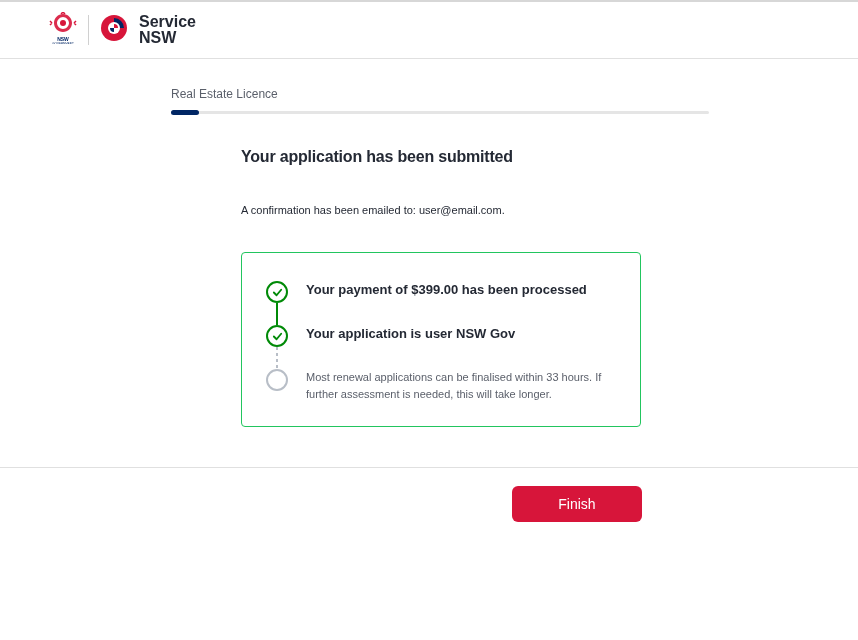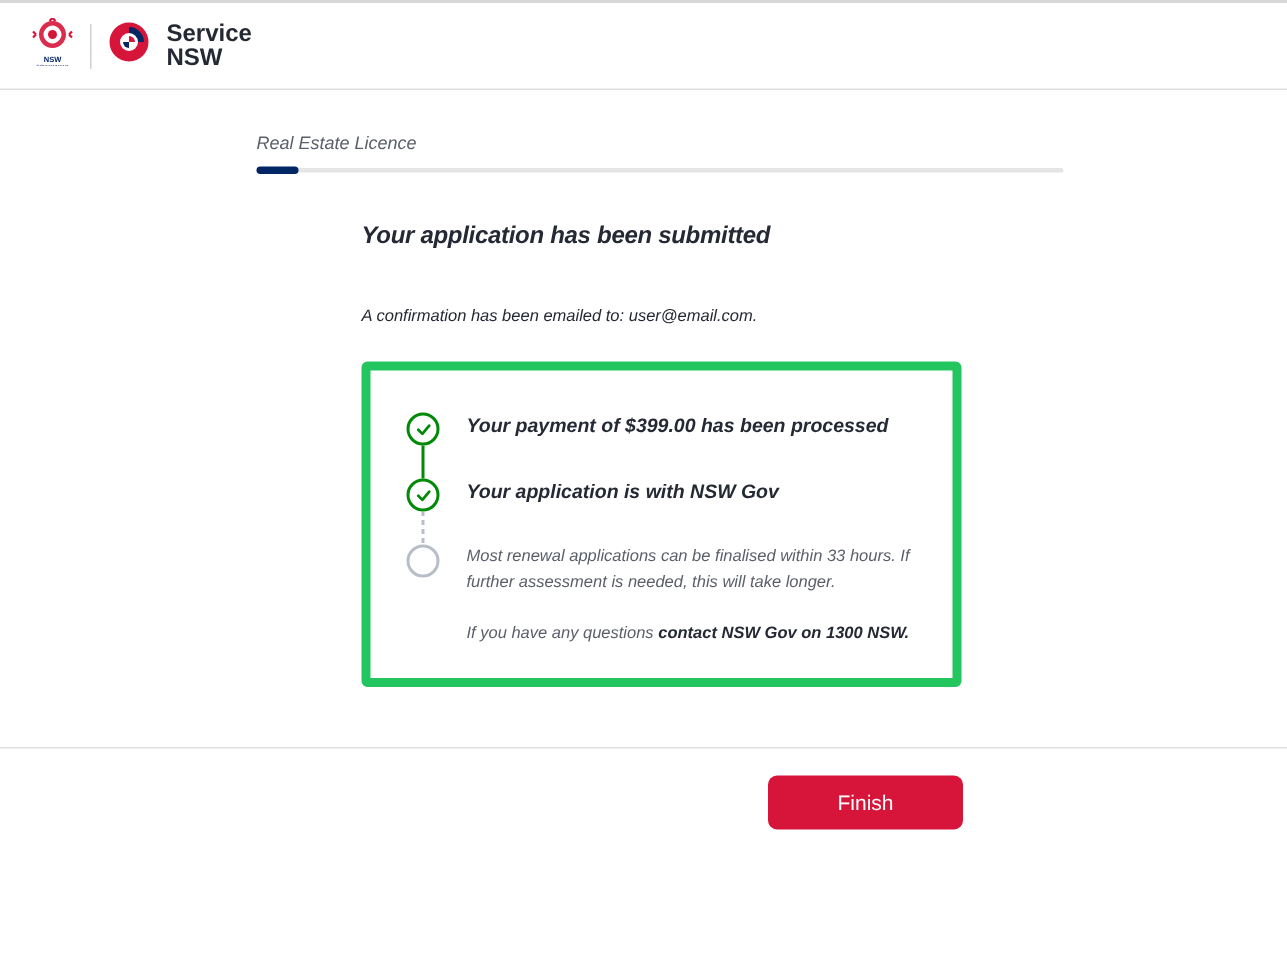--- a/index.html
+++ b/index.html
@@ -1,33 +1,33 @@
 <!DOCTYPE html>
 <html><head>
   <meta charset="utf-8">
   <style>
     * { margin: 0; padding: 0; box-sizing: border-box; }
     body { font-family: -apple-system, BlinkMacSystemFont, "Segoe UI", Helvetica, Arial, sans-serif; background: #fff; color: #242934; width: 858px; }
     .topbar { height: 2px; background: #d7d7d7; }
-    .header { display: flex; align-items: center; padding: 10px 20px; border-bottom: 1px solid #e0e0e0; background: #fff; }
+    .header { display: flex; align-items: center; padding: 10px 48px; border-bottom: 1px solid #e0e0e0; background: #fff; }
     .logo-wrap { display: flex; align-items: center; gap: 10px; }
     .logo-divider { width: 1px; height: 30px; background: #d0d0d0; }
     .service-text { display: flex; flex-direction: column; line-height: 1; }
     .service-text .line1 { font-size: 16px; font-weight: 700; color: #242934; }
     .service-text .line2 { font-size: 16px; font-weight: 700; color: #242934; }
-    .main { padding: 28px 0 40px 0; background: #fff; font-style: italic; }
+    .main { padding: 28px 0 40px 0; background: #fff; }
     .progress-wrap { width: 538px; margin-left: 171px; }
     .progress-label { font-size: 12px; color: #5a5f6a; margin-bottom: 10px; }
     .progress-track { width: 100%; height: 3px; background: #e5e5e5; border-radius: 2px; position: relative; }
     .progress-fill { position: absolute; left: 0; top: -1px; width: 28px; height: 5px; background: #002664; border-radius: 3px; }
     .content { width: 400px; margin-left: 241px; margin-top: 34px; }
     .page-title { font-size: 16px; font-weight: 700; color: #242934; letter-spacing: -0.2px; margin-bottom: 38px; }
     .conf-line { font-size: 11px; color: #242934; margin-bottom: 14px; }
     .conf-line .bold { font-weight: 700; }
-    .status-card { border: 6px solid #22c55e; border-radius: 4px; padding: 28px 24px 24px 24px; margin-top: 24px; }
+    .status-card { border: 1px solid #22c55e; border-radius: 4px; padding: 28px 24px 24px 24px; margin-top: 36px; }
     .step { display: flex; gap: 18px; position: relative; }
     .step-icon-col { display: flex; flex-direction: column; align-items: center; width: 22px; flex-shrink: 0; }
     .step-circle { width: 22px; height: 22px; border-radius: 50%; border: 2px solid #008a07; display: flex; align-items: center; justify-content: center; background: #fff; }
     .step-circle.pending { border-color: #b8bec7; }
     .step-circle svg { width: 11px; height: 11px; }
     .step-connector { width: 2px; flex: 1; min-height: 14px; }
     .step-connector.solid { background: #008a07; }
     .step-connector.dashed { background: repeating-linear-gradient(to bottom, #b8bec7 0 3px, transparent 3px 6px); }
     .step-body { padding-bottom: 20px; flex: 1; }
     .step-title { font-size: 13px; font-weight: 700; color: #242934; margin-bottom: 6px; line-height: 1.4; }
@@ -107,33 +107,30 @@
       <div class="step">
         <div class="step-icon-col">
           <div class="step-circle">
             <svg viewBox="0 0 12 12">
                 <path d="M2 6 L5 9 L10 3" stroke="#008a07" stroke-width="2" fill="none" stroke-linecap="round" stroke-linejoin="round"></path>
               </svg>
           </div>
           <div class="step-connector dashed"></div>
         </div>
         <div class="step-body">
-          <div class="step-title">Your application is with NSW Gov</div>
+          <div class="step-title">Your application is user NSW Gov</div>
         </div>
       </div>
 
       <div class="step">
         <div class="step-icon-col">
           <div class="step-circle pending"></div>
         </div>
         <div class="step-body">
           <div class="step-desc">Most renewal applications can be finalised within 33 hours. If further assessment is needed, this will take longer.</div>
-          <div class="contact-line">
-            <span>If you have any questions </span><span class="bold">contact NSW Gov on 1300 NSW.</span>
-          </div>
         </div>
       </div>
 
     </div>
   </div>
 </div>
 
 <div class="footer-bar">
   <button class="finish-btn">Finish</button>
 </div>

